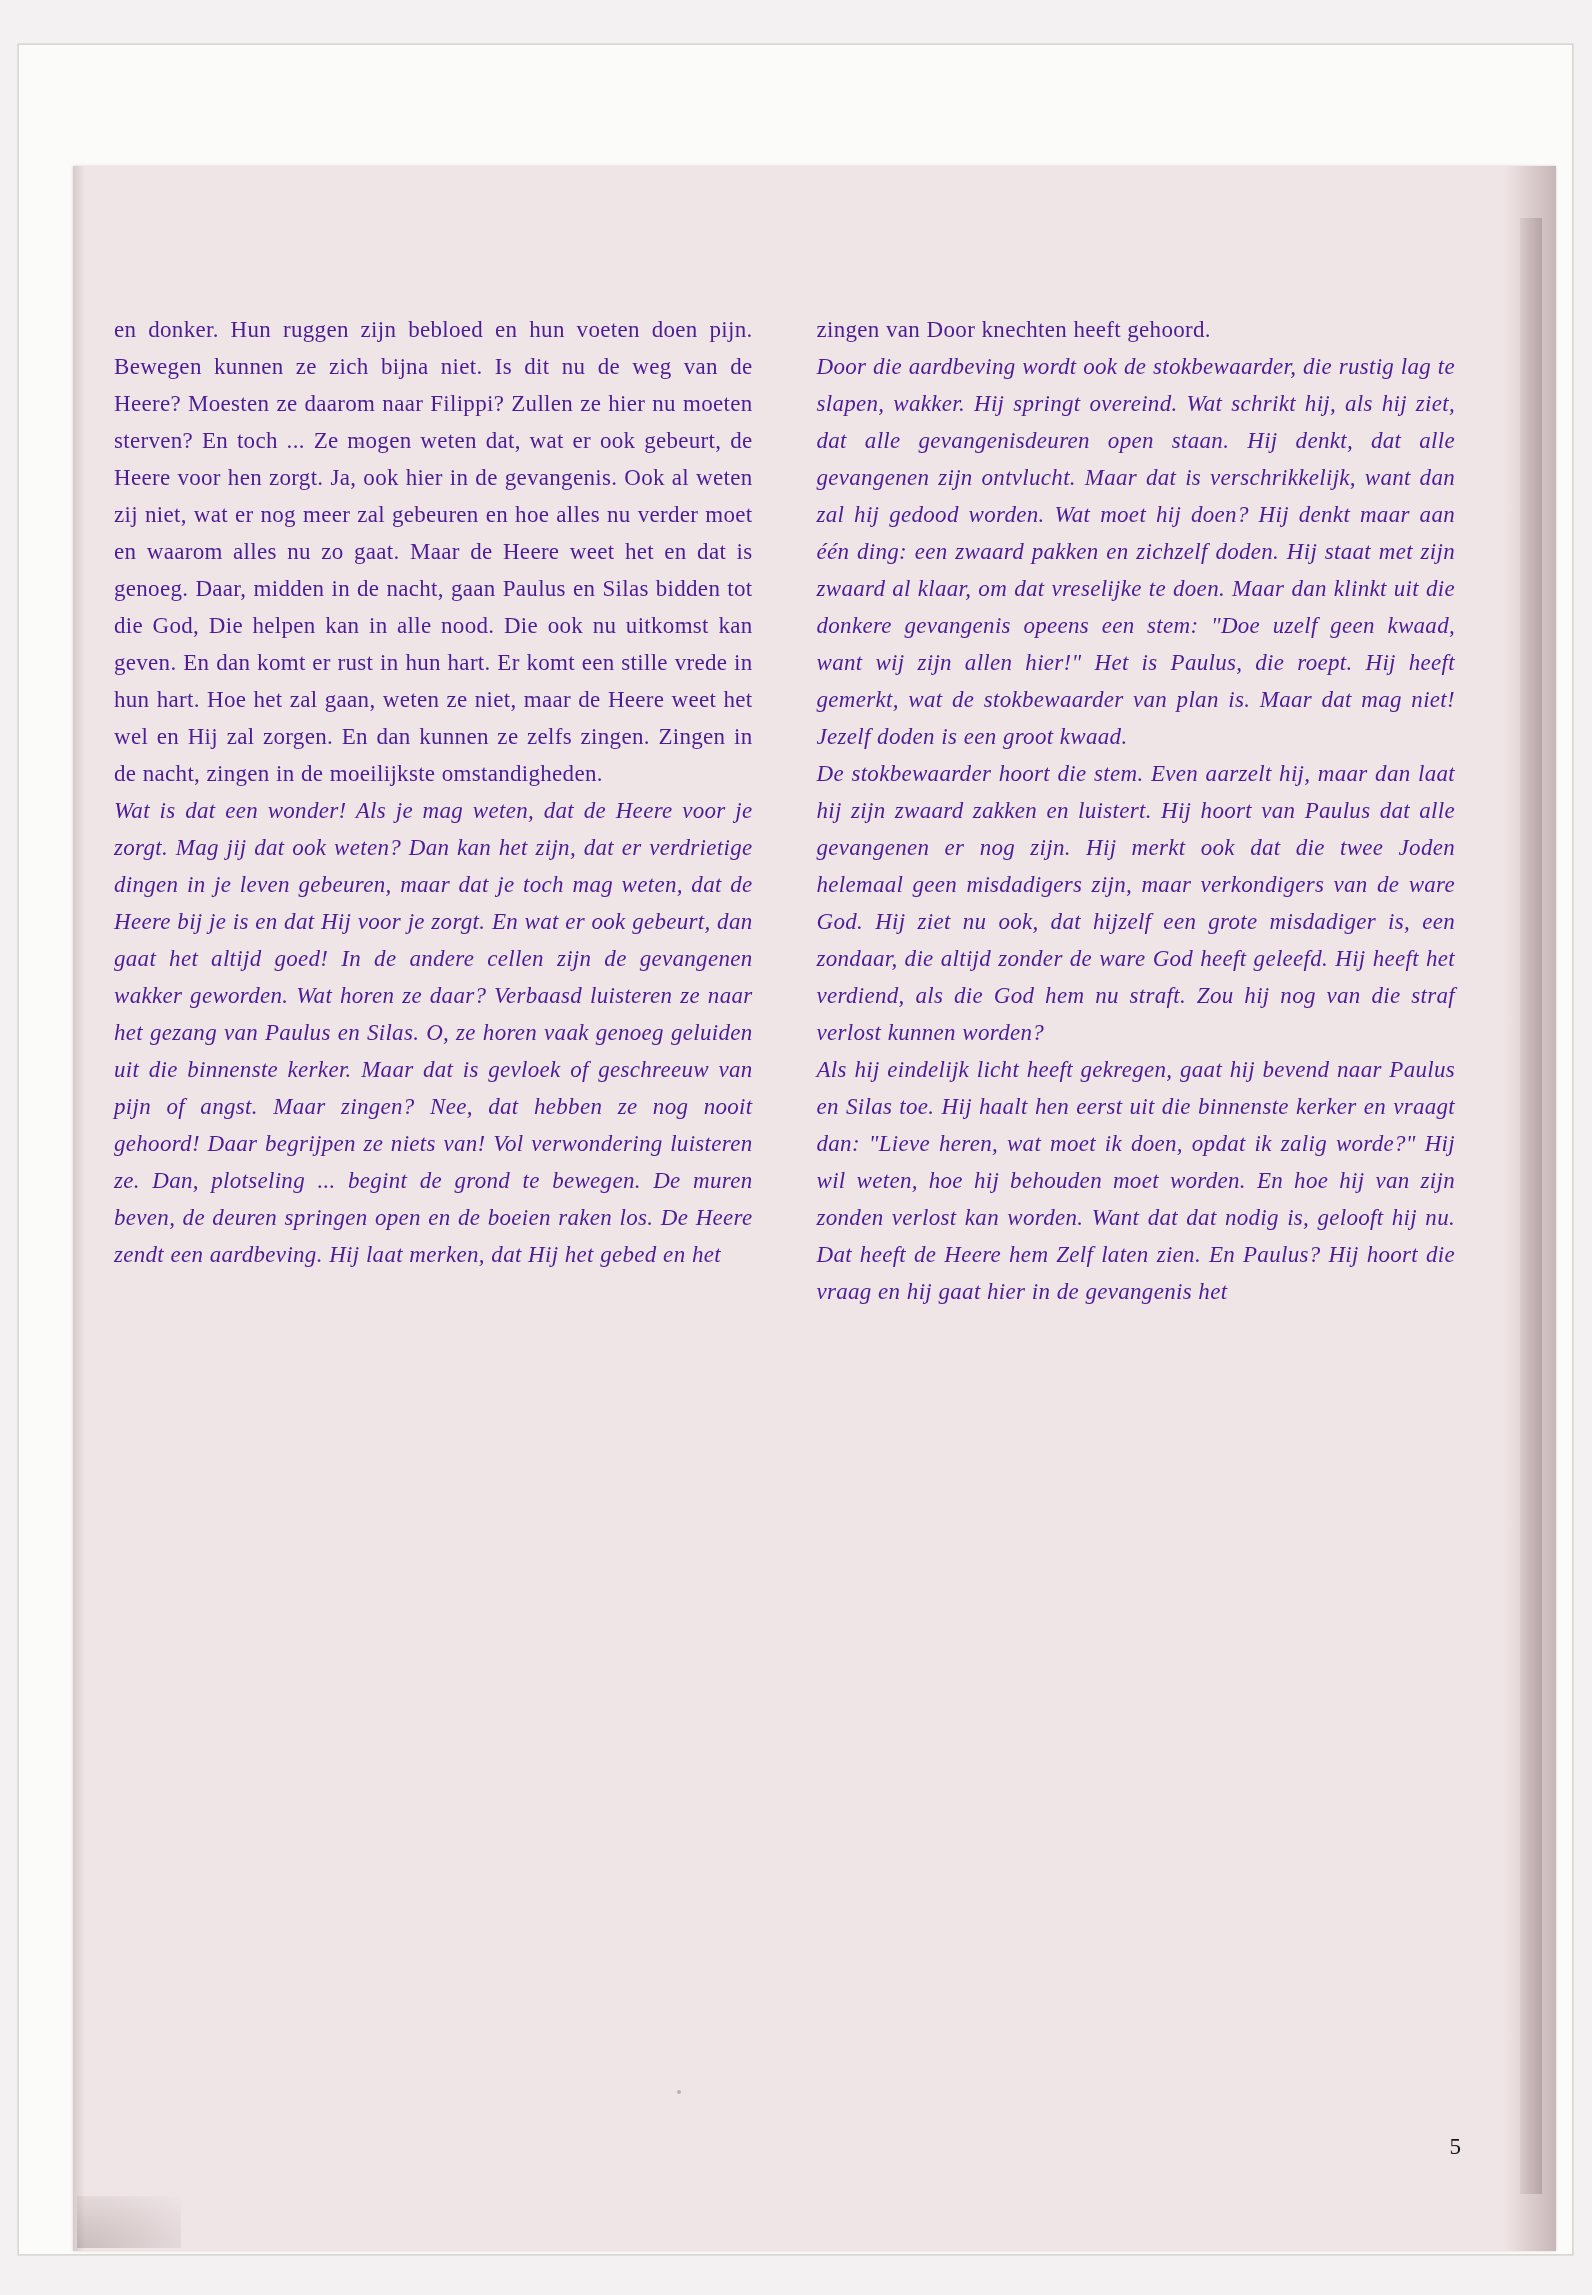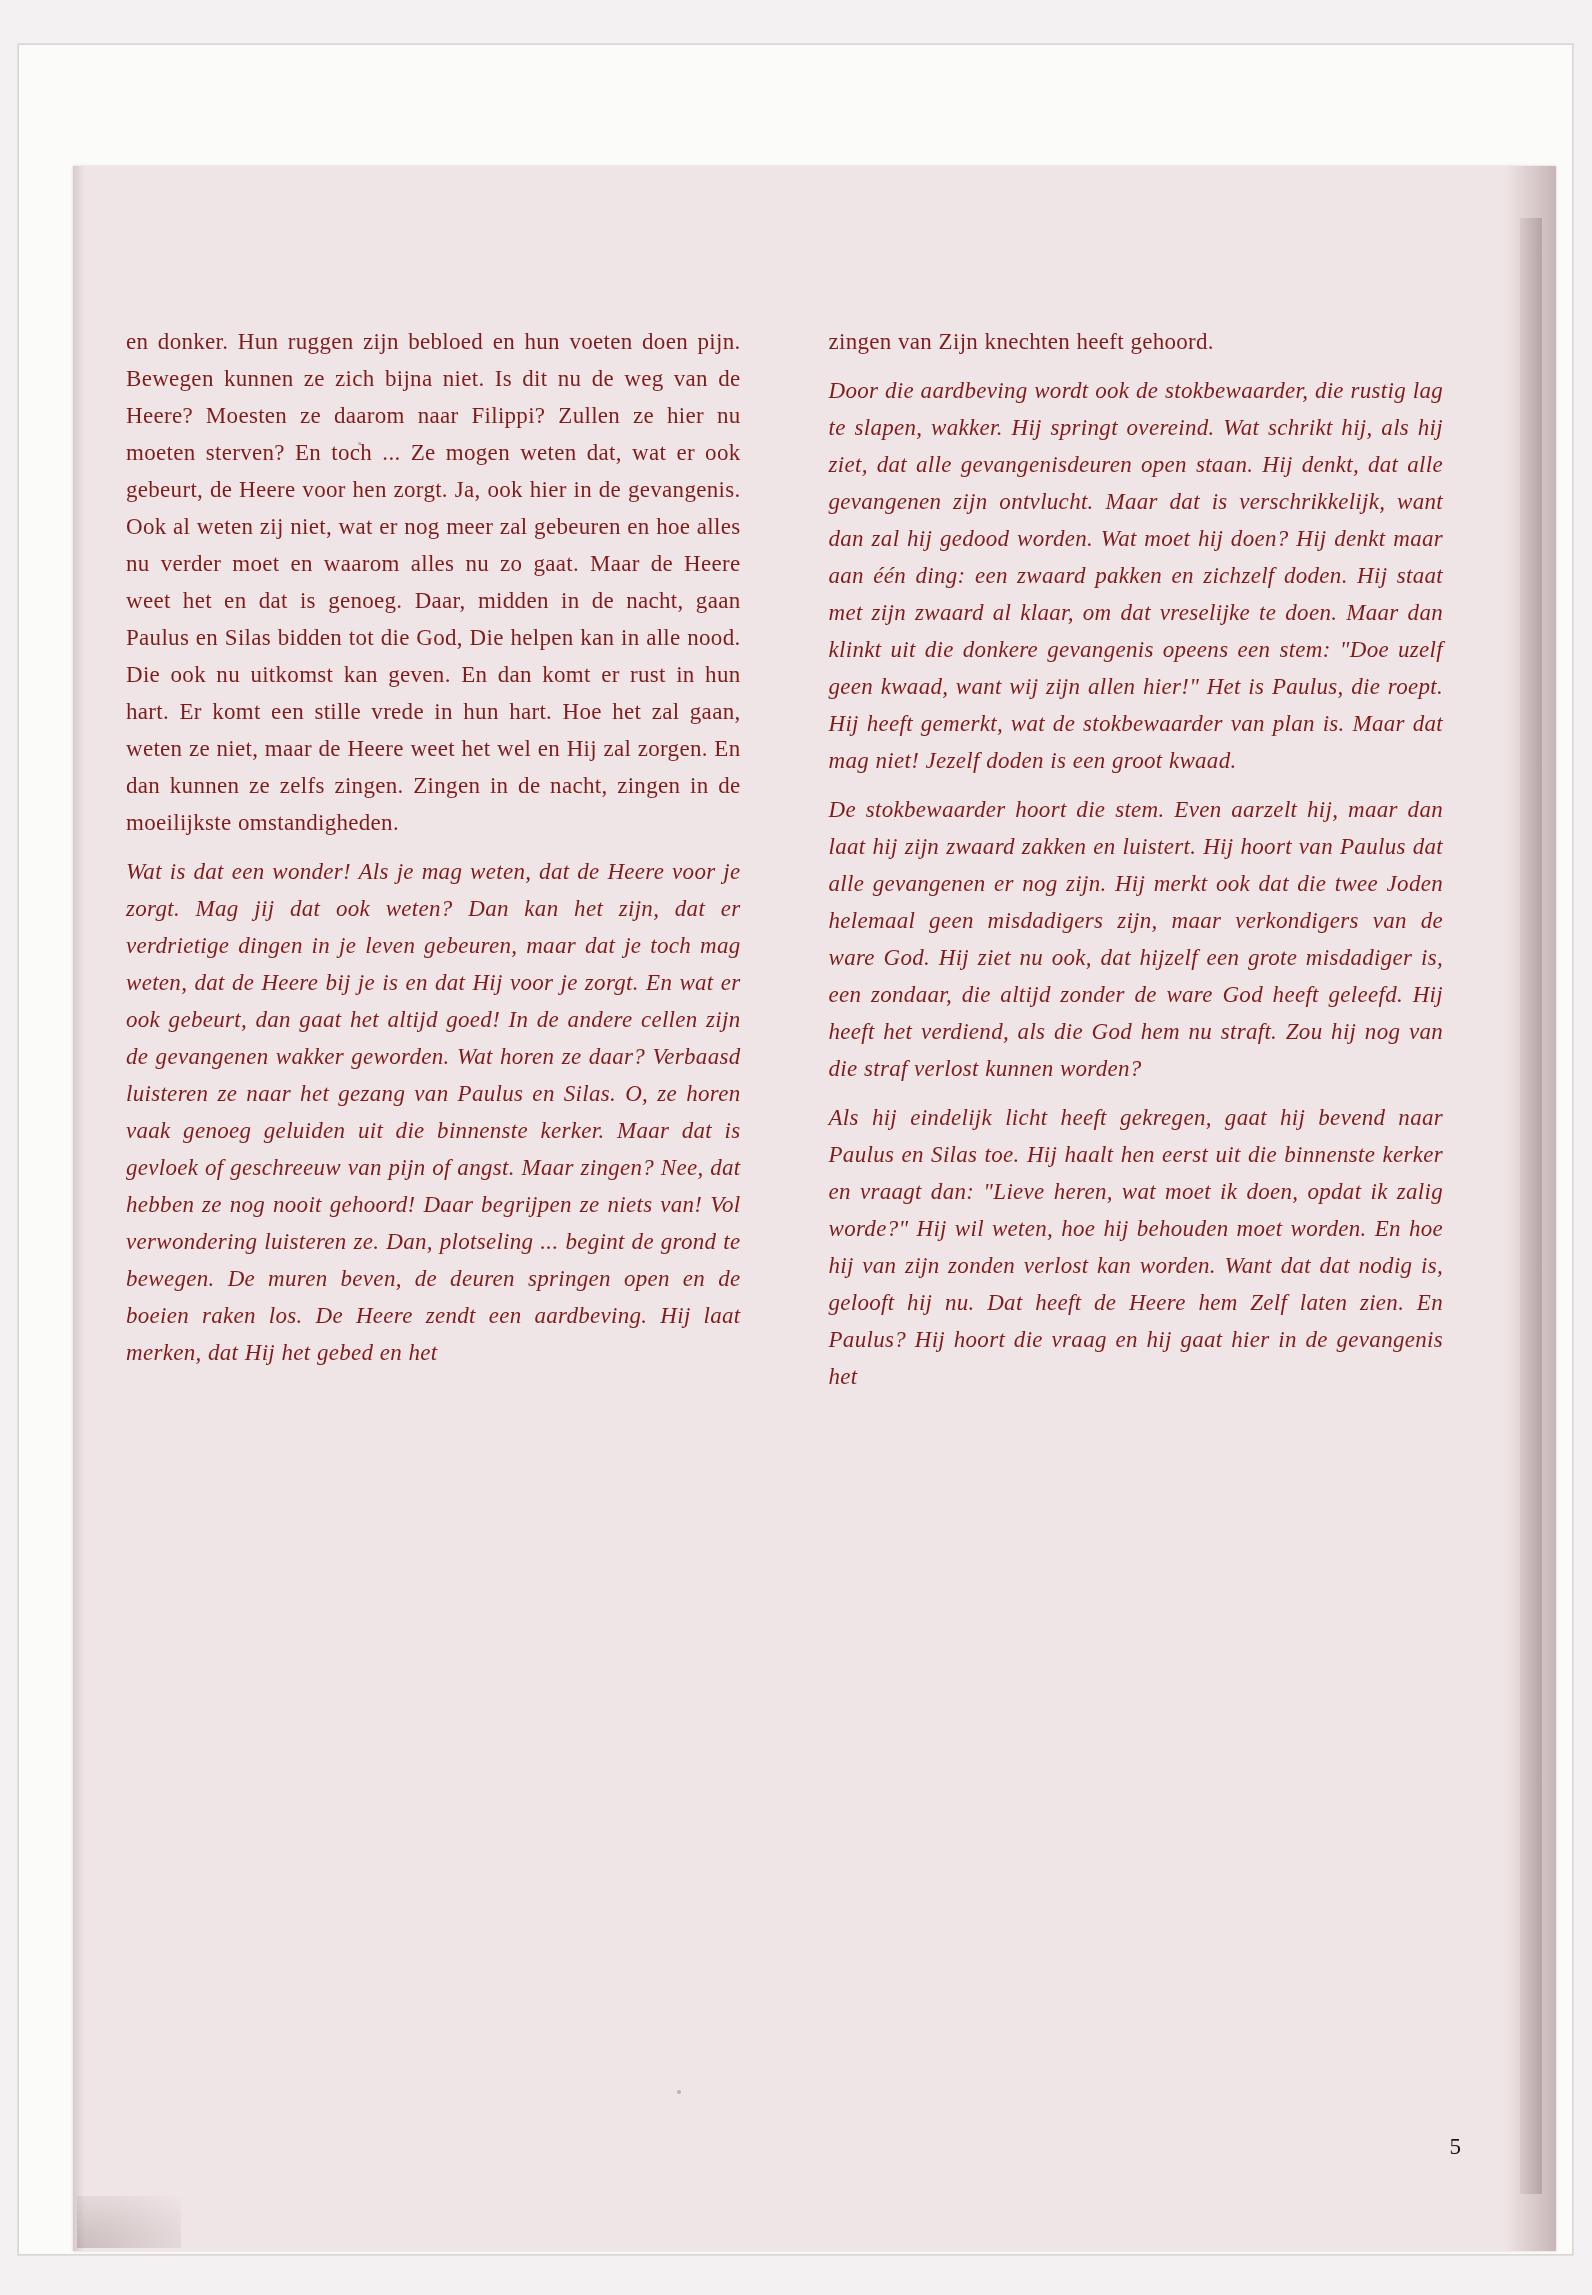--- a/index.html
+++ b/index.html
@@ -86,25 +86,25 @@
     left: 41px;
     top: 145px;
     width: 1341px;
     display: flex;
     gap: 64px;
   }
   .col {
     width: 639px;
   }
   .col p {
-    margin: 12px;
+    margin: 0;
     font-family: "Liberation Serif", serif;
     font-size: 23px;
     line-height: 37px;
-    color: #7f1d1d;
+    color: #4c1d95;
     text-align: justify;
     text-justify: inter-word;
     letter-spacing: 0.3px;
     word-spacing: 0.4px;
   }
   .col p + p {
     margin-top: 0;
     font-style: italic;
   }
 
@@ -140,21 +140,21 @@
       <div class="speck" style="left:285px; top:276px; width:2.6px; height:2.6px;"></div>
 
       <div class="columns">
 
         <div class="col">
           <p>en donker. Hun ruggen zijn bebloed en hun voeten doen pijn. Bewegen kunnen ze zich bijna niet. Is dit nu de weg van de Heere? Moesten ze daarom naar Filippi? Zullen ze hier nu moeten sterven? En toch ... Ze mogen weten dat, wat er ook gebeurt, de Heere voor hen zorgt. Ja, ook hier in de gevangenis. Ook al weten zij niet, wat er nog meer zal gebeuren en hoe alles nu verder moet en waarom alles nu zo gaat. Maar de Heere weet het en dat is genoeg. Daar, midden in de nacht, gaan Paulus en Silas bidden tot die God, Die helpen kan in alle nood. Die ook nu uitkomst kan geven. En dan komt er rust in hun hart. Er komt een stille vrede in hun hart. Hoe het zal gaan, weten ze niet, maar de Heere weet het wel en Hij zal zorgen. En dan kunnen ze zelfs zingen. Zingen in de nacht, zingen in de moeilijkste omstandigheden.</p>
           <p>Wat is dat een wonder! Als je mag weten, dat de Heere voor je zorgt. Mag jij dat ook weten? Dan kan het zijn, dat er verdrietige dingen in je leven gebeuren, maar dat je toch mag weten, dat de Heere bij je is en dat Hij voor je zorgt. En wat er ook gebeurt, dan gaat het altijd goed! In de andere cellen zijn de gevangenen wakker geworden. Wat horen ze daar? Verbaasd luisteren ze naar het gezang van Paulus en Silas. O, ze horen vaak genoeg geluiden uit die binnenste kerker. Maar dat is gevloek of geschreeuw van pijn of angst. Maar zingen? Nee, dat hebben ze nog nooit gehoord! Daar begrijpen ze niets van! Vol verwondering luisteren ze. Dan, plotseling ... begint de grond te bewegen. De muren beven, de deuren springen open en de boeien raken los. De Heere zendt een aardbeving. Hij laat merken, dat Hij het gebed en het</p>
         </div>
 
         <div class="col">
-          <p>zingen van Zijn knechten heeft gehoord.</p>
+          <p>zingen van Door knechten heeft gehoord.</p>
           <p>Door die aardbeving wordt ook de stokbewaarder, die rustig lag te slapen, wakker. Hij springt overeind. Wat schrikt hij, als hij ziet, dat alle gevangenisdeuren open staan. Hij denkt, dat alle gevangenen zijn ontvlucht. Maar dat is verschrikkelijk, want dan zal hij gedood worden. Wat moet hij doen? Hij denkt maar aan één ding: een zwaard pakken en zichzelf doden. Hij staat met zijn zwaard al klaar, om dat vreselijke te doen. Maar dan klinkt uit die donkere gevangenis opeens een stem: "Doe uzelf geen kwaad, want wij zijn allen hier!" Het is Paulus, die roept. Hij heeft gemerkt, wat de stokbewaarder van plan is. Maar dat mag niet! Jezelf doden is een groot kwaad.</p>
           <p>De stokbewaarder hoort die stem. Even aarzelt hij, maar dan laat hij zijn zwaard zakken en luistert. Hij hoort van Paulus dat alle gevangenen er nog zijn. Hij merkt ook dat die twee Joden helemaal geen misdadigers zijn, maar verkondigers van de ware God. Hij ziet nu ook, dat hijzelf een grote misdadiger is, een zondaar, die altijd zonder de ware God heeft geleefd. Hij heeft het verdiend, als die God hem nu straft. Zou hij nog van die straf verlost kunnen worden?</p>
           <p>Als hij eindelijk licht heeft gekregen, gaat hij bevend naar Paulus en Silas toe. Hij haalt hen eerst uit die binnenste kerker en vraagt dan: "Lieve heren, wat moet ik doen, opdat ik zalig worde?" Hij wil weten, hoe hij behouden moet worden. En hoe hij van zijn zonden verlost kan worden. Want dat dat nodig is, gelooft hij nu. Dat heeft de Heere hem Zelf laten zien. En Paulus? Hij hoort die vraag en hij gaat hier in de gevangenis het</p>
         </div>
 
       </div>
 
       <div class="page-number">5</div>
 
     </div>

